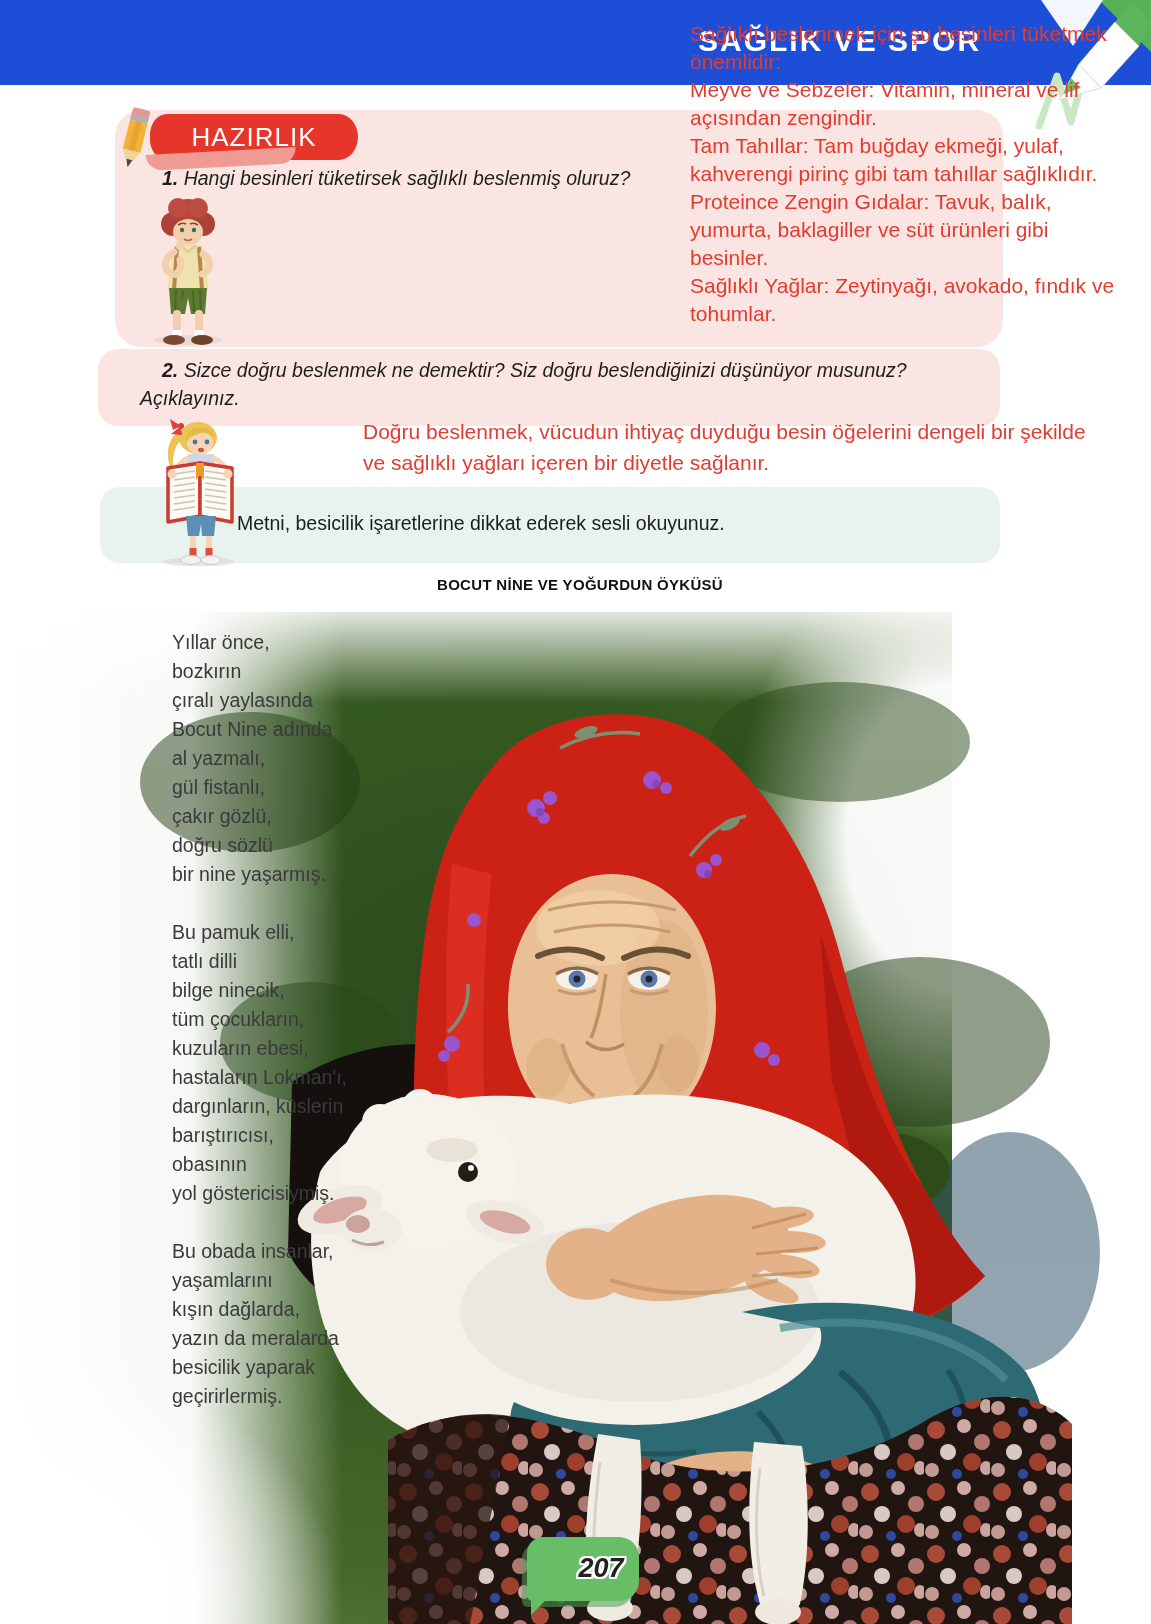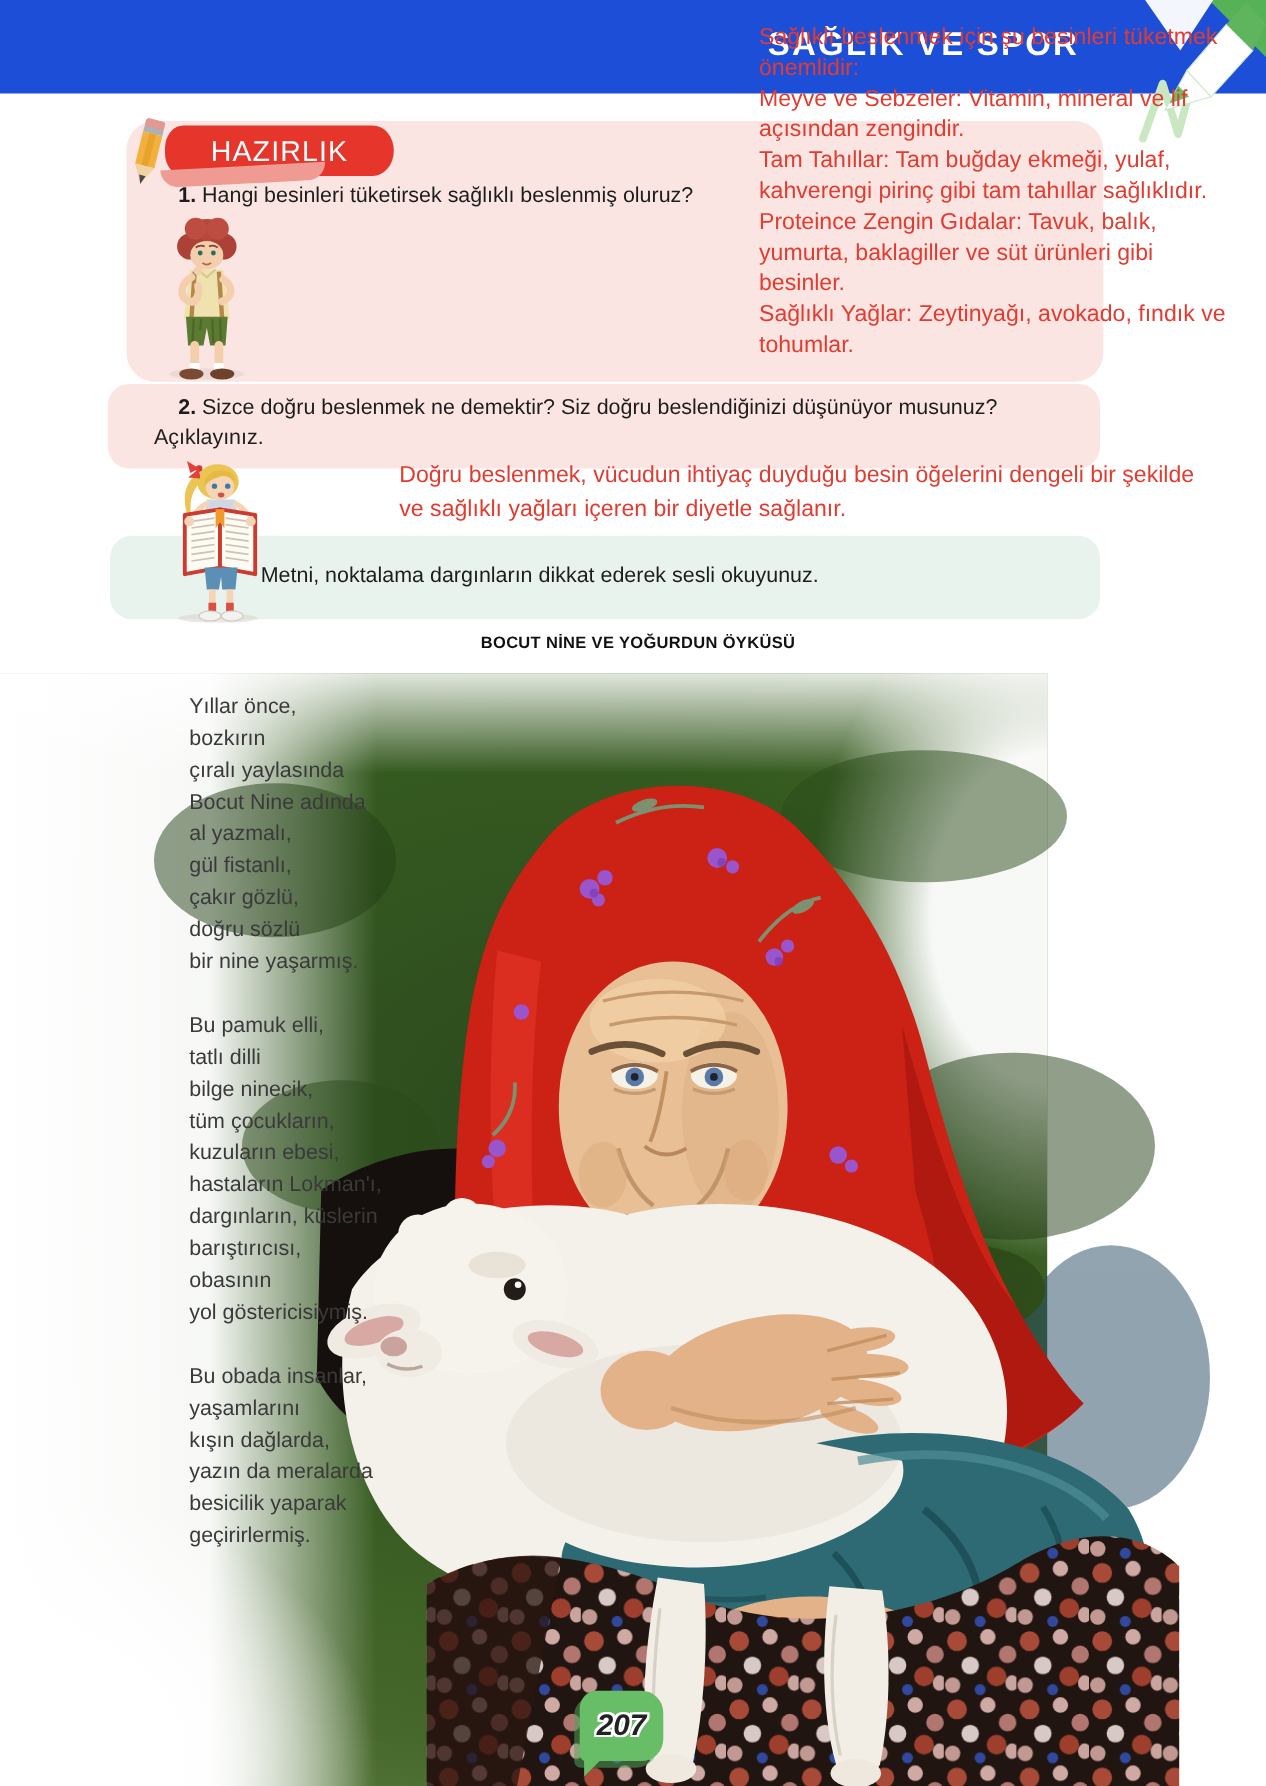--- a/index.html
+++ b/index.html
@@ -24,21 +24,21 @@
   .mint{left:100px;top:487px;width:900px;height:76px;background:#e8f3ed;border-radius:20px;z-index:1;}
   
   .hazirlik-badge{position:absolute;left:150px;top:114px;width:208px;height:46px;
     background:#e6352b;border-radius:28px 32px 32px 28px/34px 38px 38px 34px;z-index:3;}
   .hazirlik-badge::after{content:"";position:absolute;left:-4px;bottom:-7px;width:150px;height:16px;
     background:#ef9a92;border-radius:0 0 22px 22px;transform:rotate(-3deg);z-index:-1;}
   .badge-label{color:#fff;font-weight:normal;font-size:26px;letter-spacing:1px;
     text-align:center;line-height:46px;}
   .badge-pencil{position:absolute;left:112px;top:106px;z-index:4;transform:rotate(14deg);}
   
-  .question{position:absolute;font-size:19.5px;color:#1d1d1d;z-index:2;margin:0;}
+  .question{position:absolute;font-size:19.5px;color:#1d1d1d;z-index:2;margin:0;font-style:italic;}
   .q1{left:162px;top:167px;white-space:nowrap;}
   .q2{left:140px;top:356px;width:848px;line-height:28px;text-indent:22px;}
   .qnum{font-weight:bold;}
   .instruction{position:absolute;left:237px;top:512px;font-size:19.5px;color:#1d1d1d;z-index:2;white-space:nowrap;}
   .boy-illo{position:absolute;left:128px;top:196px;z-index:2;}
   .girl-illo{position:absolute;left:126px;top:416px;z-index:6;}
   
   .story-title{position:absolute;left:150px;top:576px;width:860px;text-align:center;
     font-size:15px;font-weight:bold;color:#111;z-index:2;letter-spacing:.3px;}
   .illustration{position:absolute;left:0;top:612px;width:952px;height:1012px;
@@ -48,21 +48,21 @@
       radial-gradient(ellipse 300px 430px at 100% 22%, rgba(255,255,255,.96) 35%, rgba(255,255,255,0) 72%),
       radial-gradient(ellipse 430px 330px at 4% 97%, rgba(255,255,255,.92) 30%, rgba(255,255,255,0) 70%),
       radial-gradient(ellipse 1000px 840px at 52% 40%, #2c4a1e 0%, #355a20 40%, #47682c 68%, #63844a 88%, #7b9a63 100%);
   }
   .scene-svg{position:absolute;left:0;top:0;z-index:1;}
   .poem{position:absolute;left:172px;top:16px;z-index:2;font-size:19.5px;line-height:29px;color:#3a3a3a;}
   .stanza{margin:0 0 29px 0;}
   .stanza .pline{white-space:nowrap;}
   
   .page-badge{position:absolute;left:527px;top:925px;width:76px;height:64px;background:#68bd67;
-    border-radius:16px 20px 20px 6px;z-index:3;box-shadow:-5px 6px 0 rgba(82,160,90,.55);}
+    border-radius:16px 20px 20px 6px;z-index:3;box-shadow:-5px 6px 0 rgba(82,160,90,.55);padding-left:36px;}
   .page-badge::after{content:"";position:absolute;left:4px;bottom:-14px;width:0;height:0;
     border:10px solid transparent;border-top-color:#68bd67;border-left-color:#68bd67;}
   .page-num{text-align:center;line-height:62px;font-size:27px;font-weight:bold;font-style:italic;color:#222;
     text-shadow:-2px -2px 0 #fff,2px -2px 0 #fff,-2px 2px 0 #fff,2px 2px 0 #fff,0 -2px 0 #fff,0 2px 0 #fff,-2px 0 0 #fff,2px 0 0 #fff;}
 </style>
 </head>
 <body>
 
 <div>
 
@@ -167,21 +167,21 @@
     <circle cx="46" cy="58" r="4.5" fill="#f6d4b4"></circle>
       <circle cx="102" cy="58" r="4.5" fill="#f6d4b4"></circle>
     <path d="M60 100 L90 100 L88 120 L76 120 L75 108 L73 120 L62 120 Z" fill="#5b8fb5"></path>
     <path d="M67 120 L67 134 M83 120 L83 134" stroke="#f6d4b4" stroke-width="6"></path>
     <path d="M67 132 L67 140 M83 132 L83 140" stroke="#d94f45" stroke-width="7"></path>
     <ellipse cx="65" cy="144" rx="10" ry="4.5" fill="#f4f2ee" stroke="#cfcac2"></ellipse>
     <ellipse cx="85" cy="144" rx="10" ry="4.5" fill="#f4f2ee" stroke="#cfcac2"></ellipse>
   </svg>
 
   <div class="panel mint"></div>
-  <div class="instruction">Metni, noktalama dargınların dikkat ederek sesli okuyunuz.</div>
+  <div class="instruction">Metni, besicilik işaretlerine dikkat ederek sesli okuyunuz.</div>
 
   <div class="story-title">BOCUT NİNE VE YOĞURDUN ÖYKÜSÜ</div>
 
   <div class="illustration">
 
     <svg class="scene-svg" width="1151" height="1012" viewBox="0 0 1151 1012">
       <defs>
         <pattern id="skirtdots" width="66" height="62" patternUnits="userSpaceOnUse">
           <rect width="66" height="62" fill="#211511"></rect>
           <circle cx="12" cy="12" r="9" fill="#a84a38"></circle>

